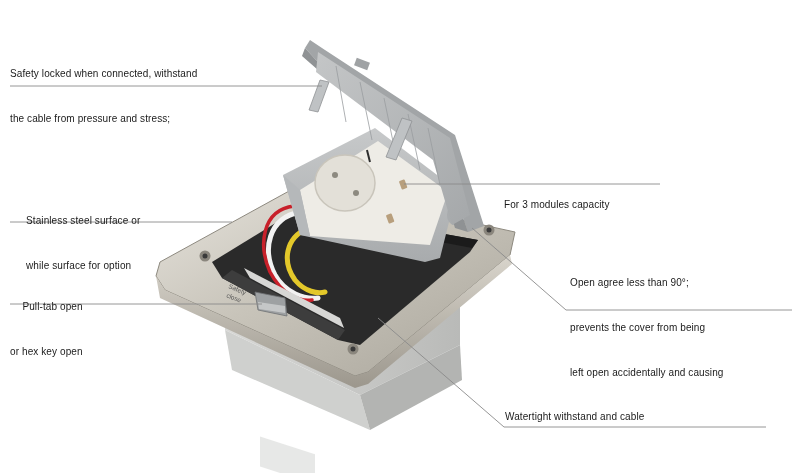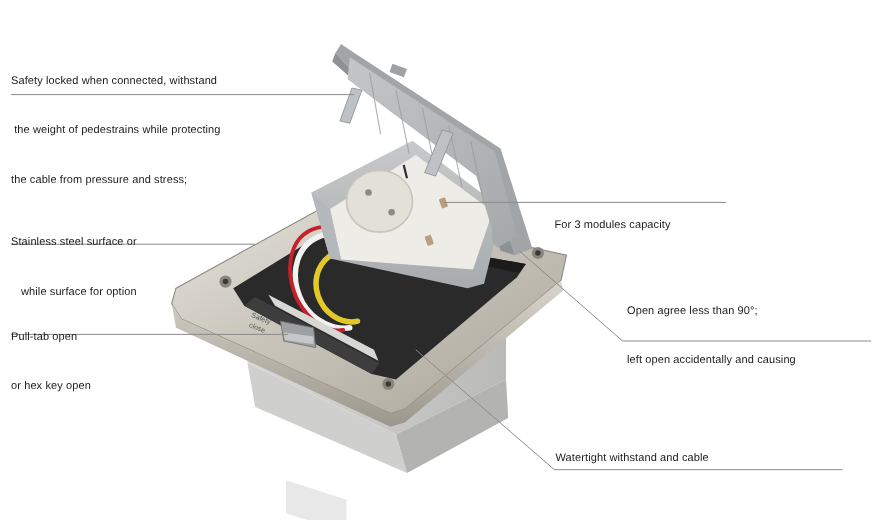--- a/index.html
+++ b/index.html
@@ -122,39 +122,39 @@
     <line x1="10" y1="222" x2="232" y2="222"></line>
     <line x1="10" y1="304" x2="262" y2="304"></line>
     <line x1="404" y1="184" x2="660" y2="184"></line>
     <polyline points="472,228 566,310 792,310"></polyline>
     <polyline points="378,318 504,427 766,427"></polyline>
   </g>
 </svg>
 
 <div class="callout" style="left:10px; top:36px;">
   <span class="line">Safety locked when connected, withstand</span>
-  <span class="line"> the weight of pedestrains while protecting</span>
   <span class="line">the cable from pressure and stress;</span>
 </div>
 
-<div class="callout" style="left:10px; top:183px;text-align:right;">
+<div class="callout" style="left:26px; top:183px;">
   <span class="line">Stainless steel surface or</span>
   <span class="line">while surface for option</span>
 </div>
 
-<div class="callout" style="left:10px; top:269px;">
+<div class="callout" style="left:10px; top:269px;text-align:right;">
   <span class="line">Pull-tab open</span>
   <span class="line">or hex key open</span>
 </div>
 
 <div class="callout" style="left:504px; top:167px;">
   <span class="line">For 3 modules capacity</span>
 </div>
 
 <div class="callout" style="left:570px; top:245px;">
   <span class="line">Open agree less than 90°;</span>
+  <span class="line">prevents the cover from being</span>
   <span class="line">left open accidentally and causing</span>
 </div>
 
 <div class="callout" style="left:505px; top:379px;">
   <span class="line">Watertight withstand and cable</span>
   
 </div>
 
 </body></html>

